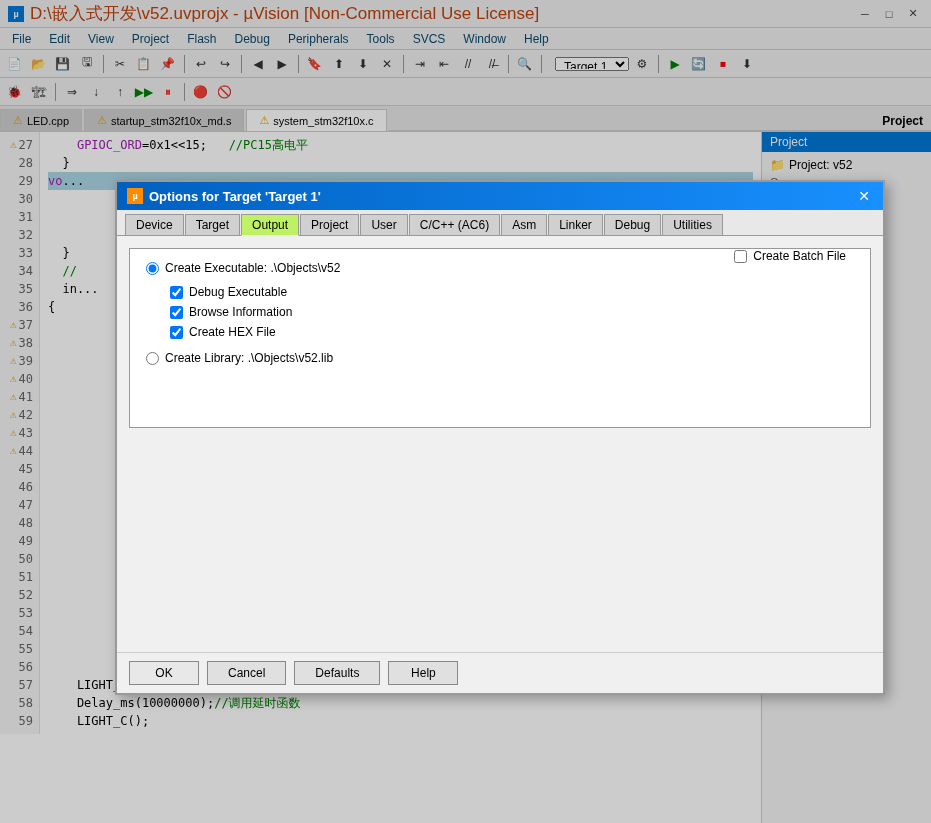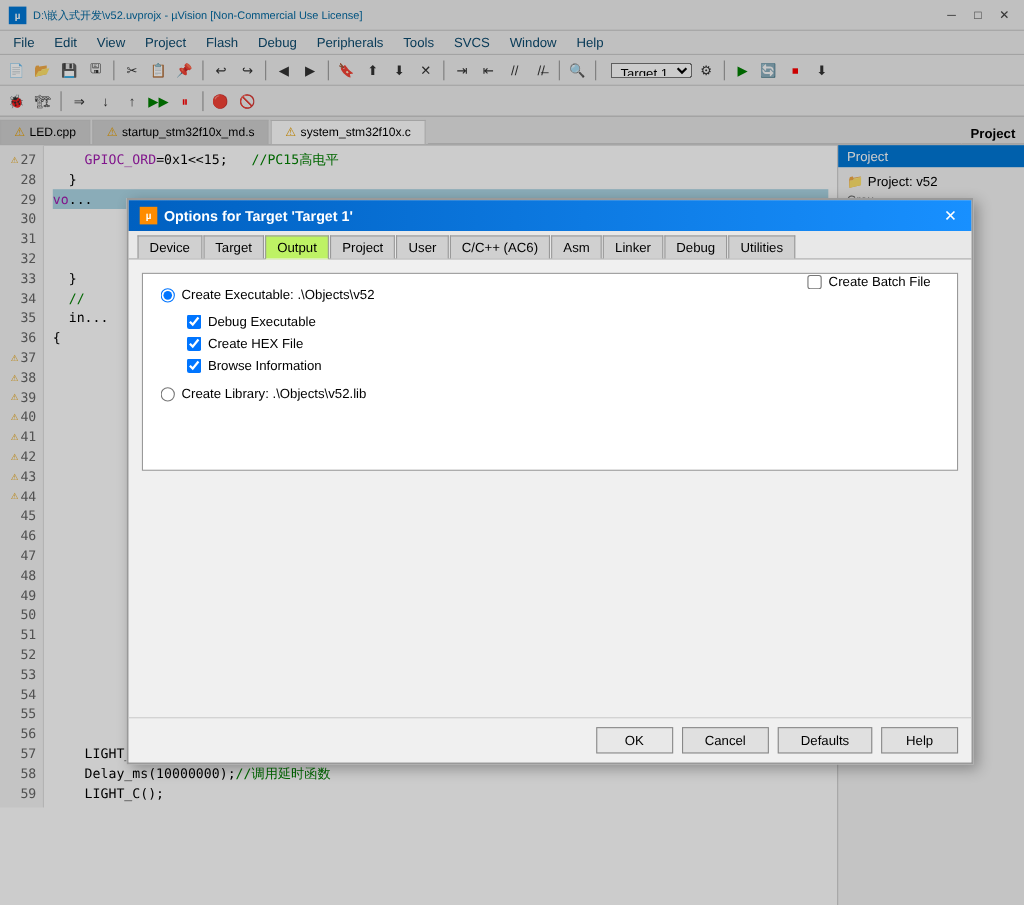--- a/index.html
+++ b/index.html
@@ -28,21 +28,21 @@
       height: 16px;
       background: #0078d7;
       margin-right: 6px;
       display: flex;
       align-items: center;
       justify-content: center;
       color: white;
       font-size: 9px;
       font-weight: bold;
     }
-    .title-bar-title { flex: 1; font-size: 10px; color: #0369a1; }
+    .title-bar-title { flex: 1; font-size: 17px; color: #c2410c; }
     .title-bar-controls { display: flex; gap: 4px; }
     .title-btn {
       width: 20px; height: 18px;
       display: flex; align-items: center; justify-content: center;
       font-size: 11px; cursor: pointer; color: #444;
     }
 
     
     .menu-bar {
       background: #f0f0f0;
@@ -302,21 +302,21 @@
     .batch-file-area {
       position: absolute;
       right: 24px;
       top: 0;
       display: flex; align-items: center; gap: 6px;
     }
 
     
     .dialog-buttons {
       display: flex;
-      justify-content: flex-end;
+      justify-content: flex-start;
       gap: 8px;
       padding: 8px 12px;
       border-top: 1px solid #ccc;
       background: #f0f0f0;
     }
     .dialog-btn {
       padding: 4px 20px;
       font-size: 12px;
       background: #e0e0e0;
       border: 1px solid #888;
@@ -549,25 +549,25 @@
             <label>Create Executable: .\Objects\v52</label>
           </div>
 
           <div class="checkbox-group">
             <div class="checkbox-item">
               <input type="checkbox" class="checkbox-input" checked="" style="">
               <label>Debug Executable</label>
             </div>
             <div class="checkbox-item">
               <input type="checkbox" class="checkbox-input" checked="" style="">
-              <label>Create HEX File</label>
+              <label>Browse Information</label>
             </div>
             <div class="checkbox-item">
               <input type="checkbox" class="checkbox-input" checked="" style="">
-              <label>Browse Information</label>
+              <label>Create HEX File</label>
             </div>
           </div>
 
           <div class="radio-item" style="margin-top:6px;">
             <input type="radio" class="radio-input" name="output_type" style="">
             <label>Create Library: .\Objects\v52.lib</label>
           </div>
         </div>
 
         <div class="batch-file-area" style="top: 0;">

